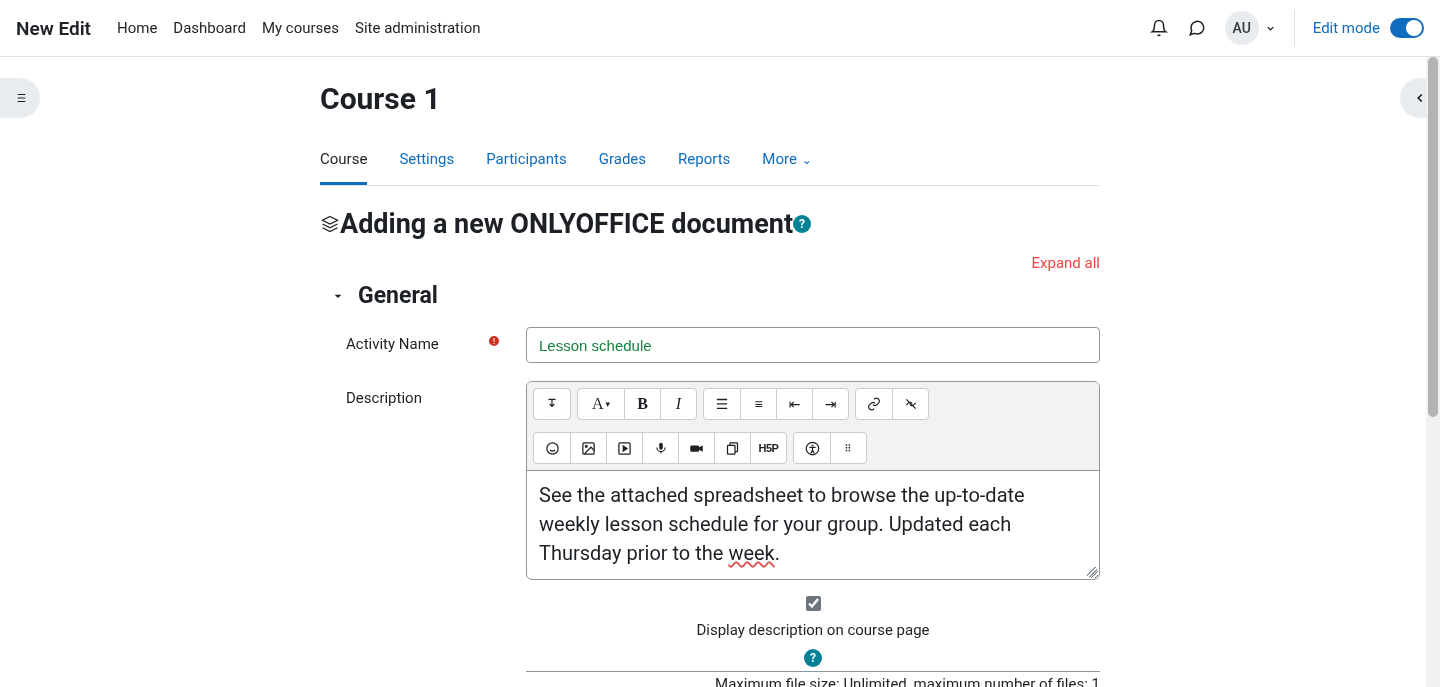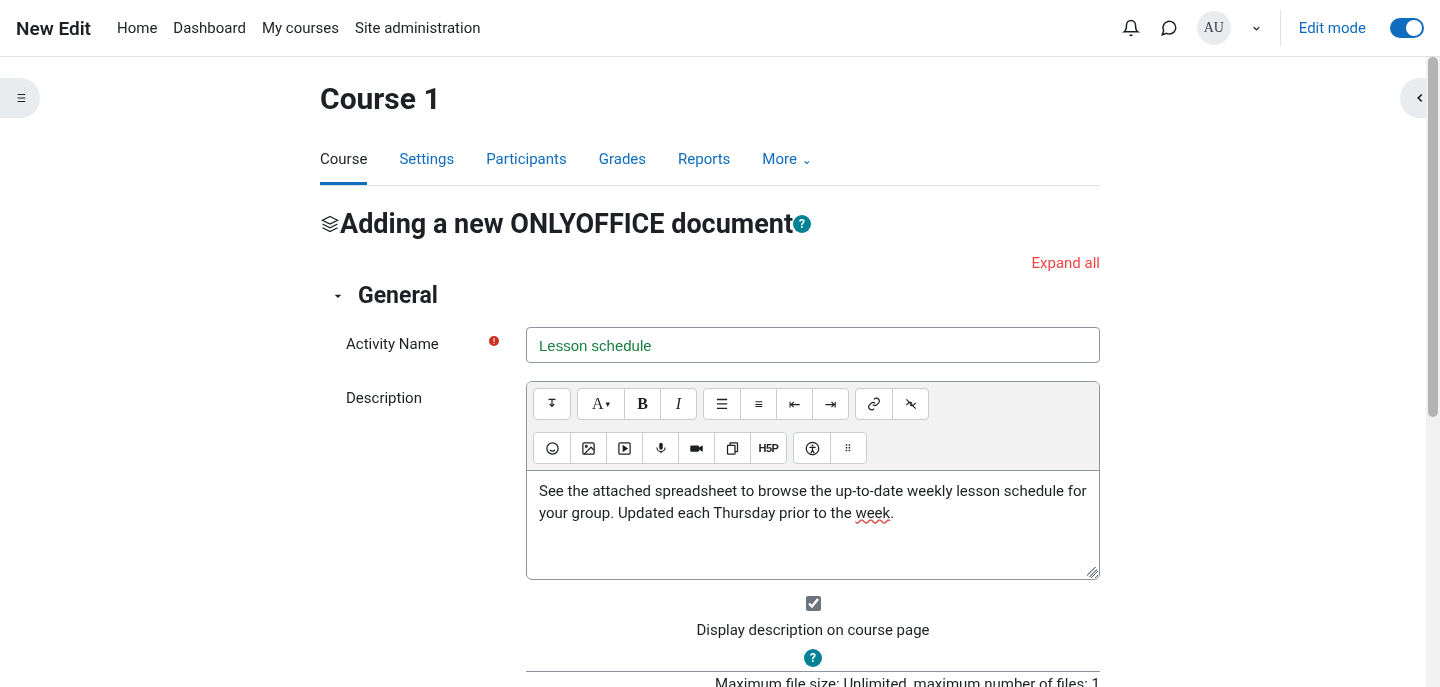--- a/index.html
+++ b/index.html
@@ -43,25 +43,25 @@
       cursor: pointer;
     }
     .avatar {
       width: 34px; height: 34px;
       border-radius: 50%;
       background: #e9ecef;
       color: #343a40;
       display: flex; align-items: center; justify-content: center;
       font-size: 14px; font-weight: 500;
     }
-    .user-menu { display:flex; align-items:center; gap:20px; cursor:pointer;font-family:Liberation Serif, serif;}
+    .user-menu { display:flex; align-items:center; gap:6px; cursor:pointer;}
     .divider-v {
       width: 1px; height: 36px; background: #dee2e6;
     }
-    .edit-mode { display:flex; align-items:center; gap:24px; }
+    .edit-mode { display:flex; align-items:center; gap:10px; }
     .edit-mode-label { color:#0f6cbf; font-size:15px; }
     .toggle {
       width: 34px; height: 20px; border-radius: 10px; background:#0f6cbf;
       position: relative; cursor:pointer;
     }
     .toggle::after {
       content:""; position:absolute; right:2px; top:2px; width:16px; height:16px;
       border-radius:50%; background:#fff;
     }
     
@@ -149,21 +149,21 @@
     }
     .tb-btn {
       width:36px; height:30px; display:flex; align-items:center; justify-content:center;
       cursor:pointer; font-size:16px; color:#1d2125; border-left:1px solid #c7cdd1;
       font-family: Georgia, "Times New Roman", serif;
     }
     .tb-btn:first-child { border-left:none; }
     .tb-btn.w2 { width:46px; }
     .tb-icon {font-family:-apple-system,sans-serif; font-size:14px;}
     .editor-area {
-      min-height: 108px; padding: 10px 12px; font-size:15px; line-height:1.45;
+      min-height: 108px; padding: 10px 12px; font-size:20px; line-height:1.45;
       resize: vertical; overflow:auto; position:relative;
     }
     .resize-handle {
       position:absolute; right:2px; bottom:2px; width:10px;height:10px;
       background:
         linear-gradient(135deg, transparent 0 40%, #8f959e 40% 50%, transparent 50% 60%, #8f959e 60% 70%, transparent 70%);
     }
     .underline-red { text-decoration: underline; text-decoration-style: wavy; text-decoration-color:#d9534f; }
     .checkbox-row { display:flex; align-items:center; gap:10px; margin-top:16px; font-size:15px; padding-left:0;flex-direction:column; }
     .chk { width:15px;height:15px; accent-color:#6c757d; }

